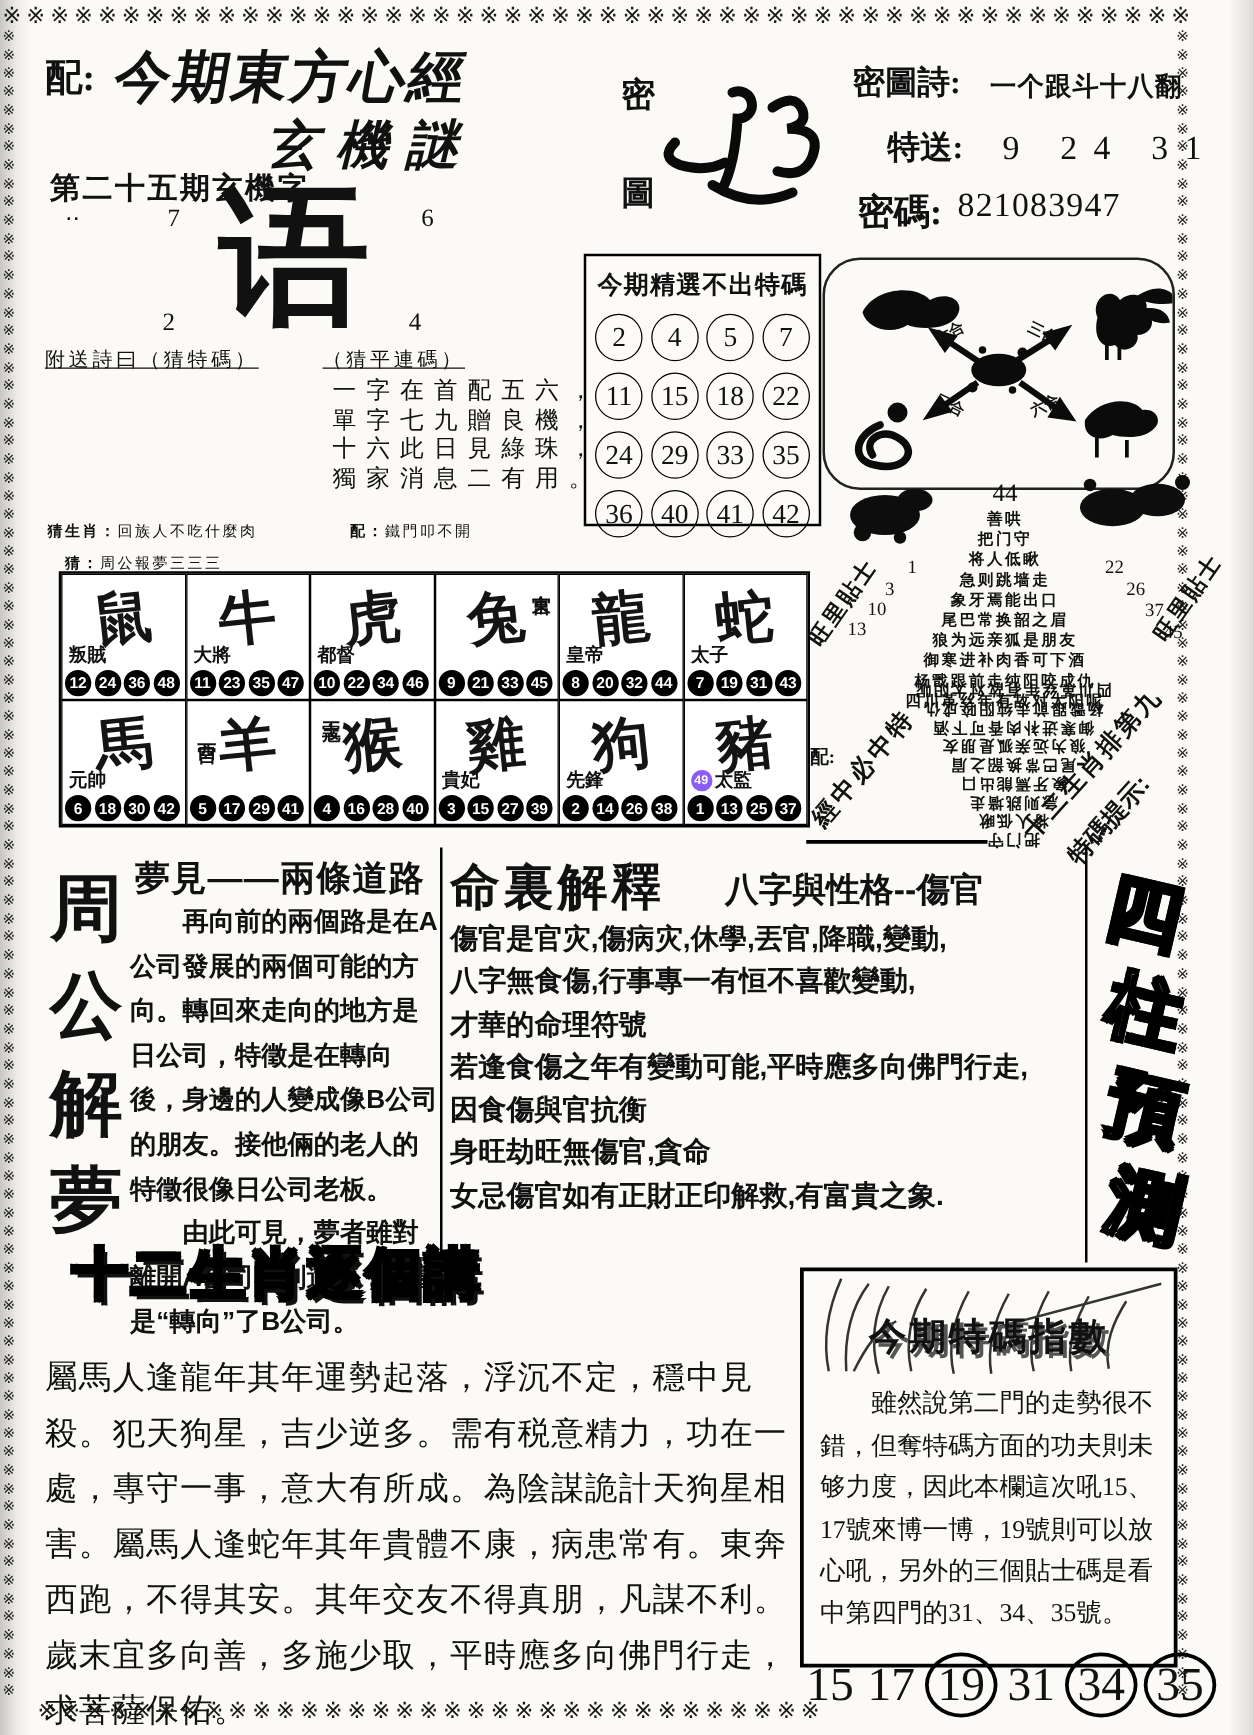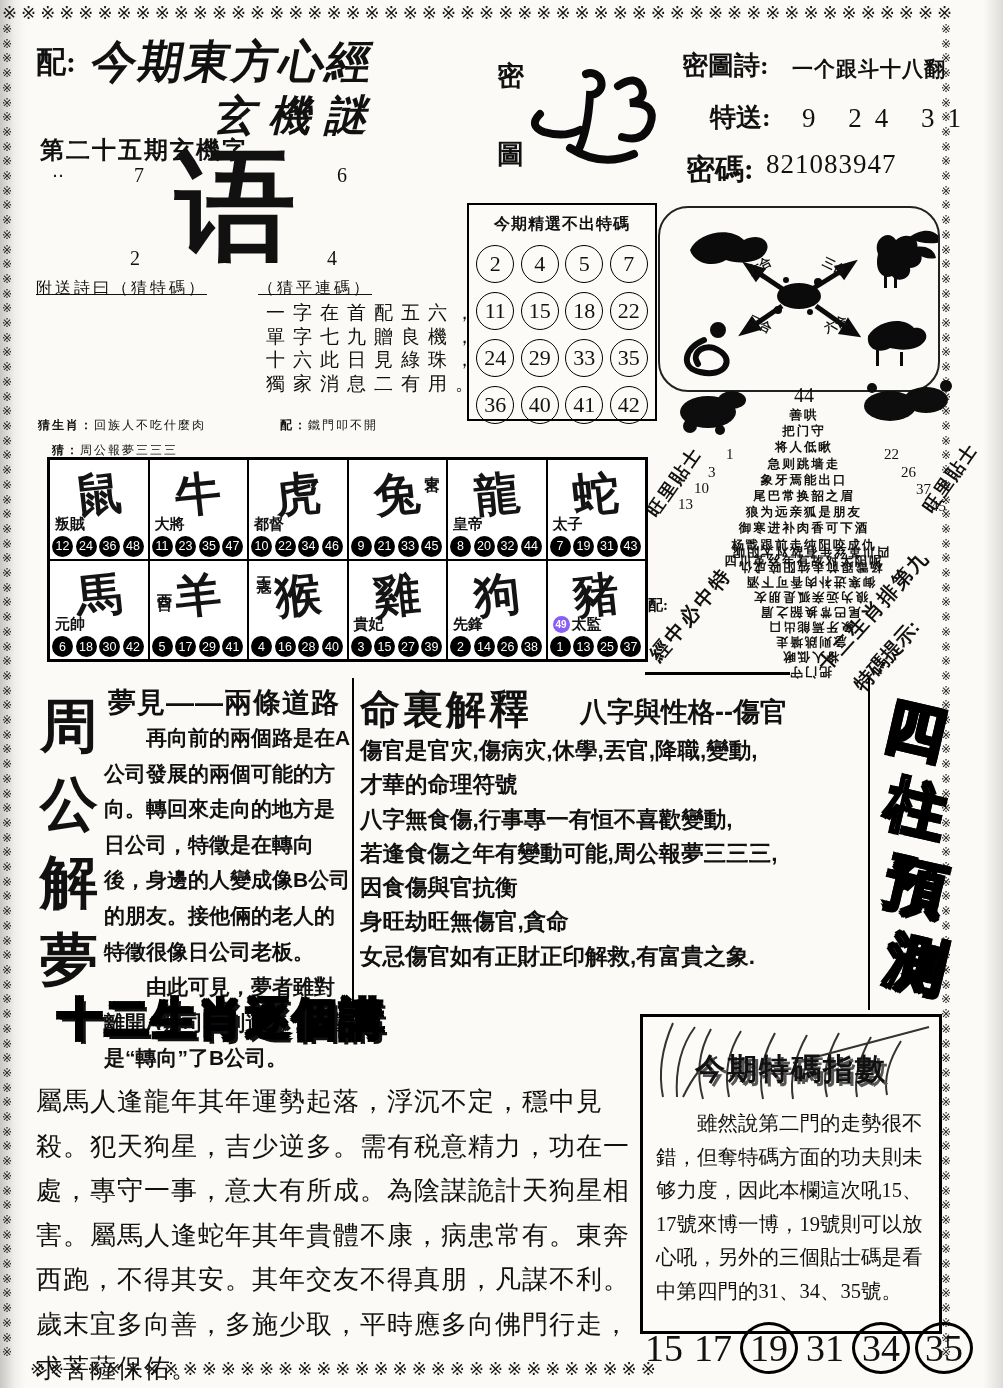--- a/index.html
+++ b/index.html
@@ -42,21 +42,21 @@
   .mima-l{left:686px;top:150px;font-size:29px;}
   .mima-v{left:766px;top:149px;font-size:27px;letter-spacing:1px;}
 
   
   .poem-h{font-size:16px;letter-spacing:3px;text-decoration:underline;}
   .poem-col{font-size:19px;line-height:23.6px;letter-spacing:8px;white-space:nowrap;}
   .hint{font-size:12px;letter-spacing:2px;margin-top:20px;}
 
   
   .excluded{left:467px;top:203px;width:186px;height:214px;border:2px solid #000;background:#fcfbf8;}
-  .ex-title{margin-top:9px;text-align:center;font-size:16px;font-weight:700;letter-spacing:1px;}
+  .ex-title{margin-top:9px;text-align:center;font-size:20px;font-weight:700;letter-spacing:1px;}
   .ex-grid{display:grid;grid-template-columns:repeat(4,1fr);gap:9px 4px;padding:10px 6px 0 6px;justify-items:center;}
   .ex-num{width:36px;height:36px;border:1.6px solid #000;border-radius:50%;display:flex;align-items:center;justify-content:center;
           font-size:22px;font-family:"Liberation Serif","DejaVu Serif",serif;}
 
   
   .combo{left:658px;top:206px;width:278px;height:182px;border:2px solid #222;border-radius:30px;}
   .combo svg{position:absolute;left:0;top:0;}
   .arrow-lb{position:absolute;font-size:12px;font-weight:700;}
 
   
@@ -80,21 +80,21 @@
   .ztable{left:47px;top:457px;width:597px;height:201px;border:2.5px solid #000;display:grid;
           grid-template-columns:repeat(6,1fr);grid-template-rows:1fr 1fr;background:#fff;}
   .zcell{border:1px solid #000;position:relative;overflow:hidden;}
   .zglyph{position:absolute;left:50%;top:36%;transform:translate(-50%,-50%) rotate(-6deg);font-size:46px;font-weight:700;
           font-family:"Liberation Serif","DejaVu Serif",serif;color:#141414;}
   .ztitle{position:absolute;left:5px;bottom:25px;font-size:15px;font-weight:800;display:flex;align-items:center;gap:2px;}
   .ztitle.vr{writing-mode:vertical-rl;left:auto;right:5px;top:4px;bottom:auto;}
   .ztitle.vl{writing-mode:vertical-rl;left:5px;top:4px;bottom:auto;}
   .ztitle.vlm{writing-mode:vertical-rl;left:5px;top:22px;bottom:auto;}
   .znums{position:absolute;left:2px;bottom:2px;display:flex;gap:2.5px;}
-  .znum{width:21px;height:21px;border-radius:50%;background:#000;color:#fff;font-size:12.5px;font-weight:400;
+  .znum{width:21px;height:21px;border-radius:50%;background:#000;color:#fff;font-size:12.5px;font-weight:700;
         display:flex;align-items:center;justify-content:center;}
   .zextra{width:17px;height:17px;border-radius:50%;background:#8b5cf6;color:#fff;font-size:10px;font-weight:700;
         display:inline-flex;align-items:center;justify-content:center;}
 
   
   .vline{width:2px;background:#000;}
   .hline{height:3px;background:#000;}
 
   
   .dream-title{left:34px;top:688px;width:70px;text-align:center;font-size:58px;line-height:78px;font-weight:700;
@@ -468,23 +468,23 @@
   <div class="abs dream-head sans">夢見——兩條道路</div>
   <div class="abs dream-body sans">
     <p>再向前的兩個路是在A公司發展的兩個可能的方向。轉回來走向的地方是日公司，特徵是在轉向後，身邊的人變成像B公司的朋友。接他倆的老人的特徵很像日公司老板。</p>
     <p>由此可見，夢者雖對離開A公司感到遺憾，仍舊是“轉向”了B公司。</p>
   </div>
 
   <div class="abs fate-title sans">命裏解釋</div>
   <div class="abs fate-sub sans">八字與性格--傷官</div>
   <div class="abs fate-body sans">
     <div>傷官是官灾,傷病灾,休學,丟官,降職,變動,</div>
+    <div>八字無食傷,行事專一有恒不喜歡變動,</div>
     <div>才華的命理符號</div>
-    <div>八字無食傷,行事專一有恒不喜歡變動,</div>
-    <div>若逢食傷之年有變動可能,周公報夢三三三,</div>
+    <div>若逢食傷之年有變動可能,平時應多向佛門行走,</div>
     <div>因食傷與官抗衡</div>
     <div>身旺劫旺無傷官,貪命</div>
     <div>女忌傷官如有正財正印解救,有富貴之象.</div>
   </div>
 
   <div class="abs pillars">
     <span class="pillar">四</span>
     <span class="pillar">柱</span>
     <span class="pillar">預</span>
     <span class="pillar">測</span>

